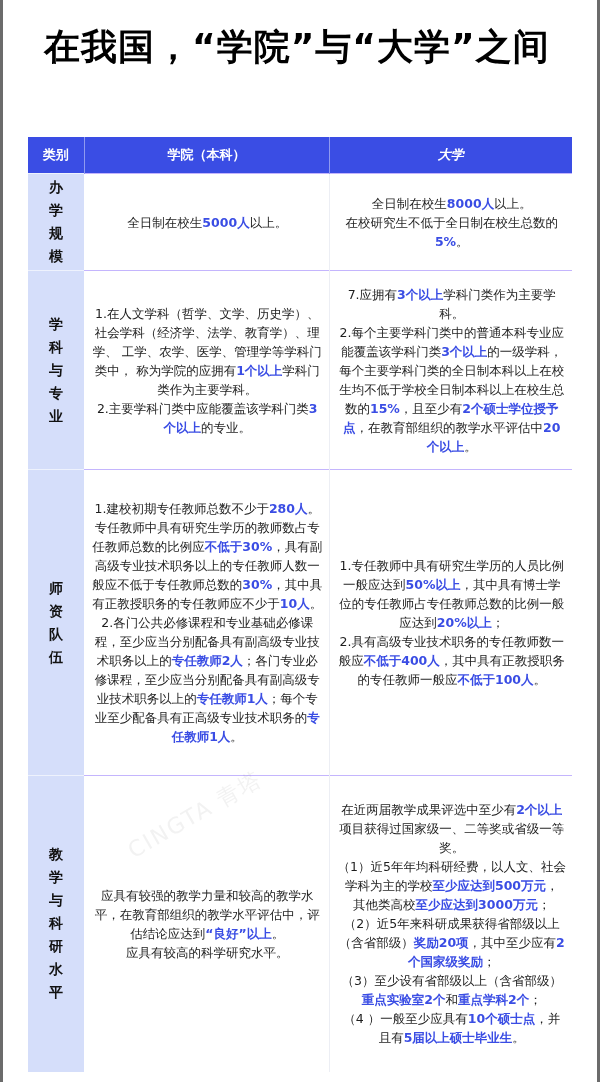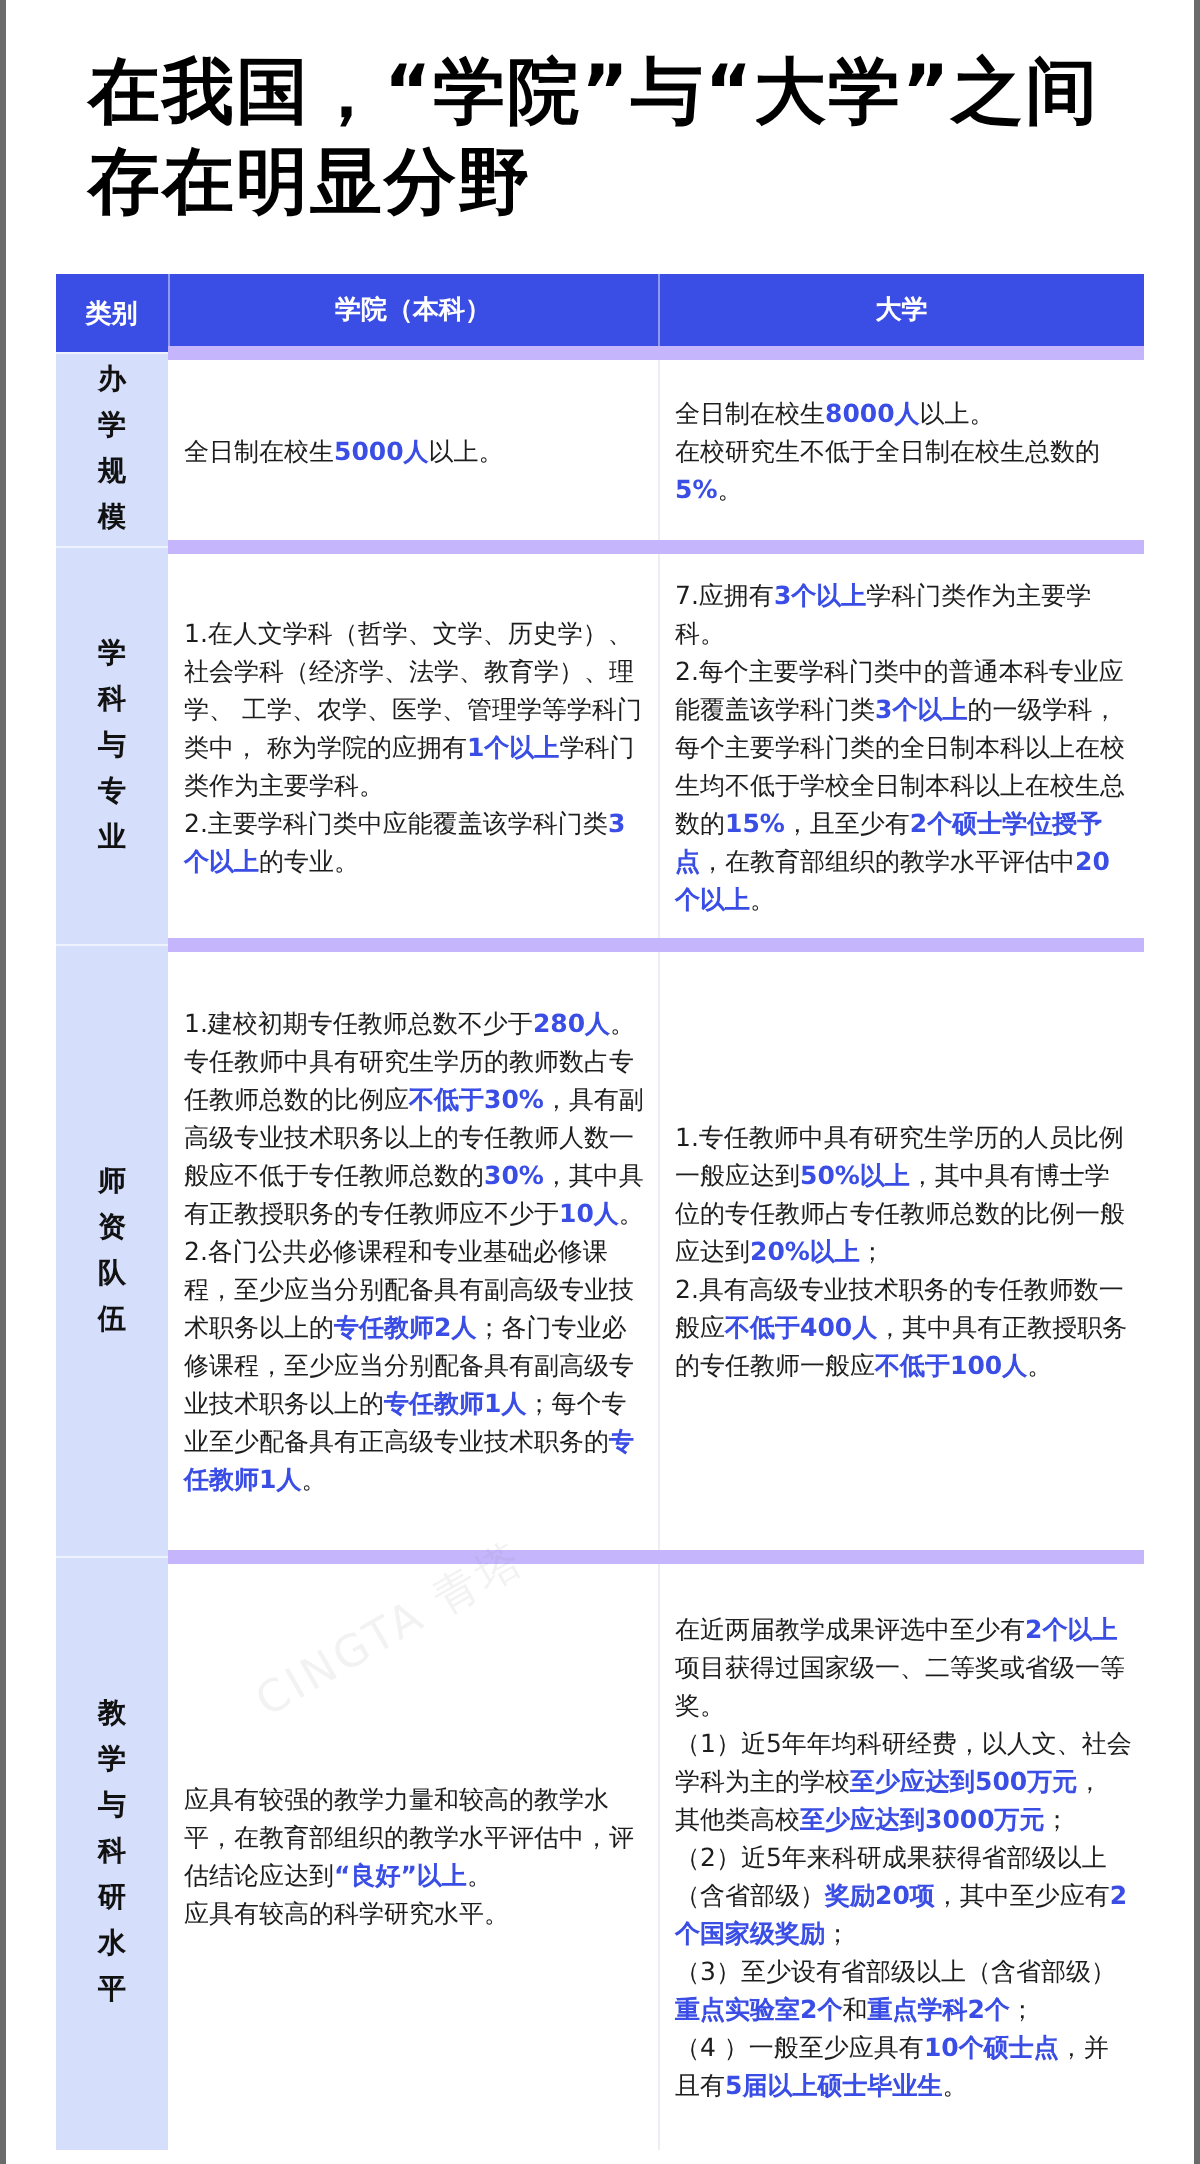--- a/index.html
+++ b/index.html
@@ -20,24 +20,25 @@
     .title div { white-space: nowrap; }
     table {
       position: absolute; left: 28px; top: 137px;
       width: 544px; border-collapse: collapse; table-layout: fixed;
     }
     th {
       background: #3a4de4; color: #ffffff; font-size: 13px; font-weight: bold;
       height: 36px; padding: 0; text-align: center;
       border-right: 1px solid #8f9af0;
     }
-    th:last-child { border-right: none; }
+    th:last-child { border-right: none; font-style: italic; }
     td {
       vertical-align: middle; padding: 0;
-      border-top: 7px solid #c4b5fd;
+      border-top: 1px solid #c4b5fd;
+      text-align: center;
     }
     td.cat {
       background: #d5defa; text-align: center; font-weight: bold; font-size: 14px;
       line-height: 23px; color: #111;
       border-top: 1px solid #eef2fd;
     }
     td.cat span { display: block; }
     td.content {
       font-size: 12.5px; line-height: 19px; color: #1d1d1d;
       padding: 0 6px 0 8px;
@@ -53,21 +54,20 @@
     }
   </style>
 </head>
 <body>
 
 <div class="frame-left"></div>
 <div class="frame-right"></div>
 
 <div class="title">
   <div>在我国，“学院”与“大学”之间</div>
-  <div>存在明显分野</div>
 </div>
 
 <table>
   <colgroup>
     <col style="width:56px">
     <col style="width:245px">
     <col style="width:243px">
   </colgroup>
   <thead>
     <tr>

